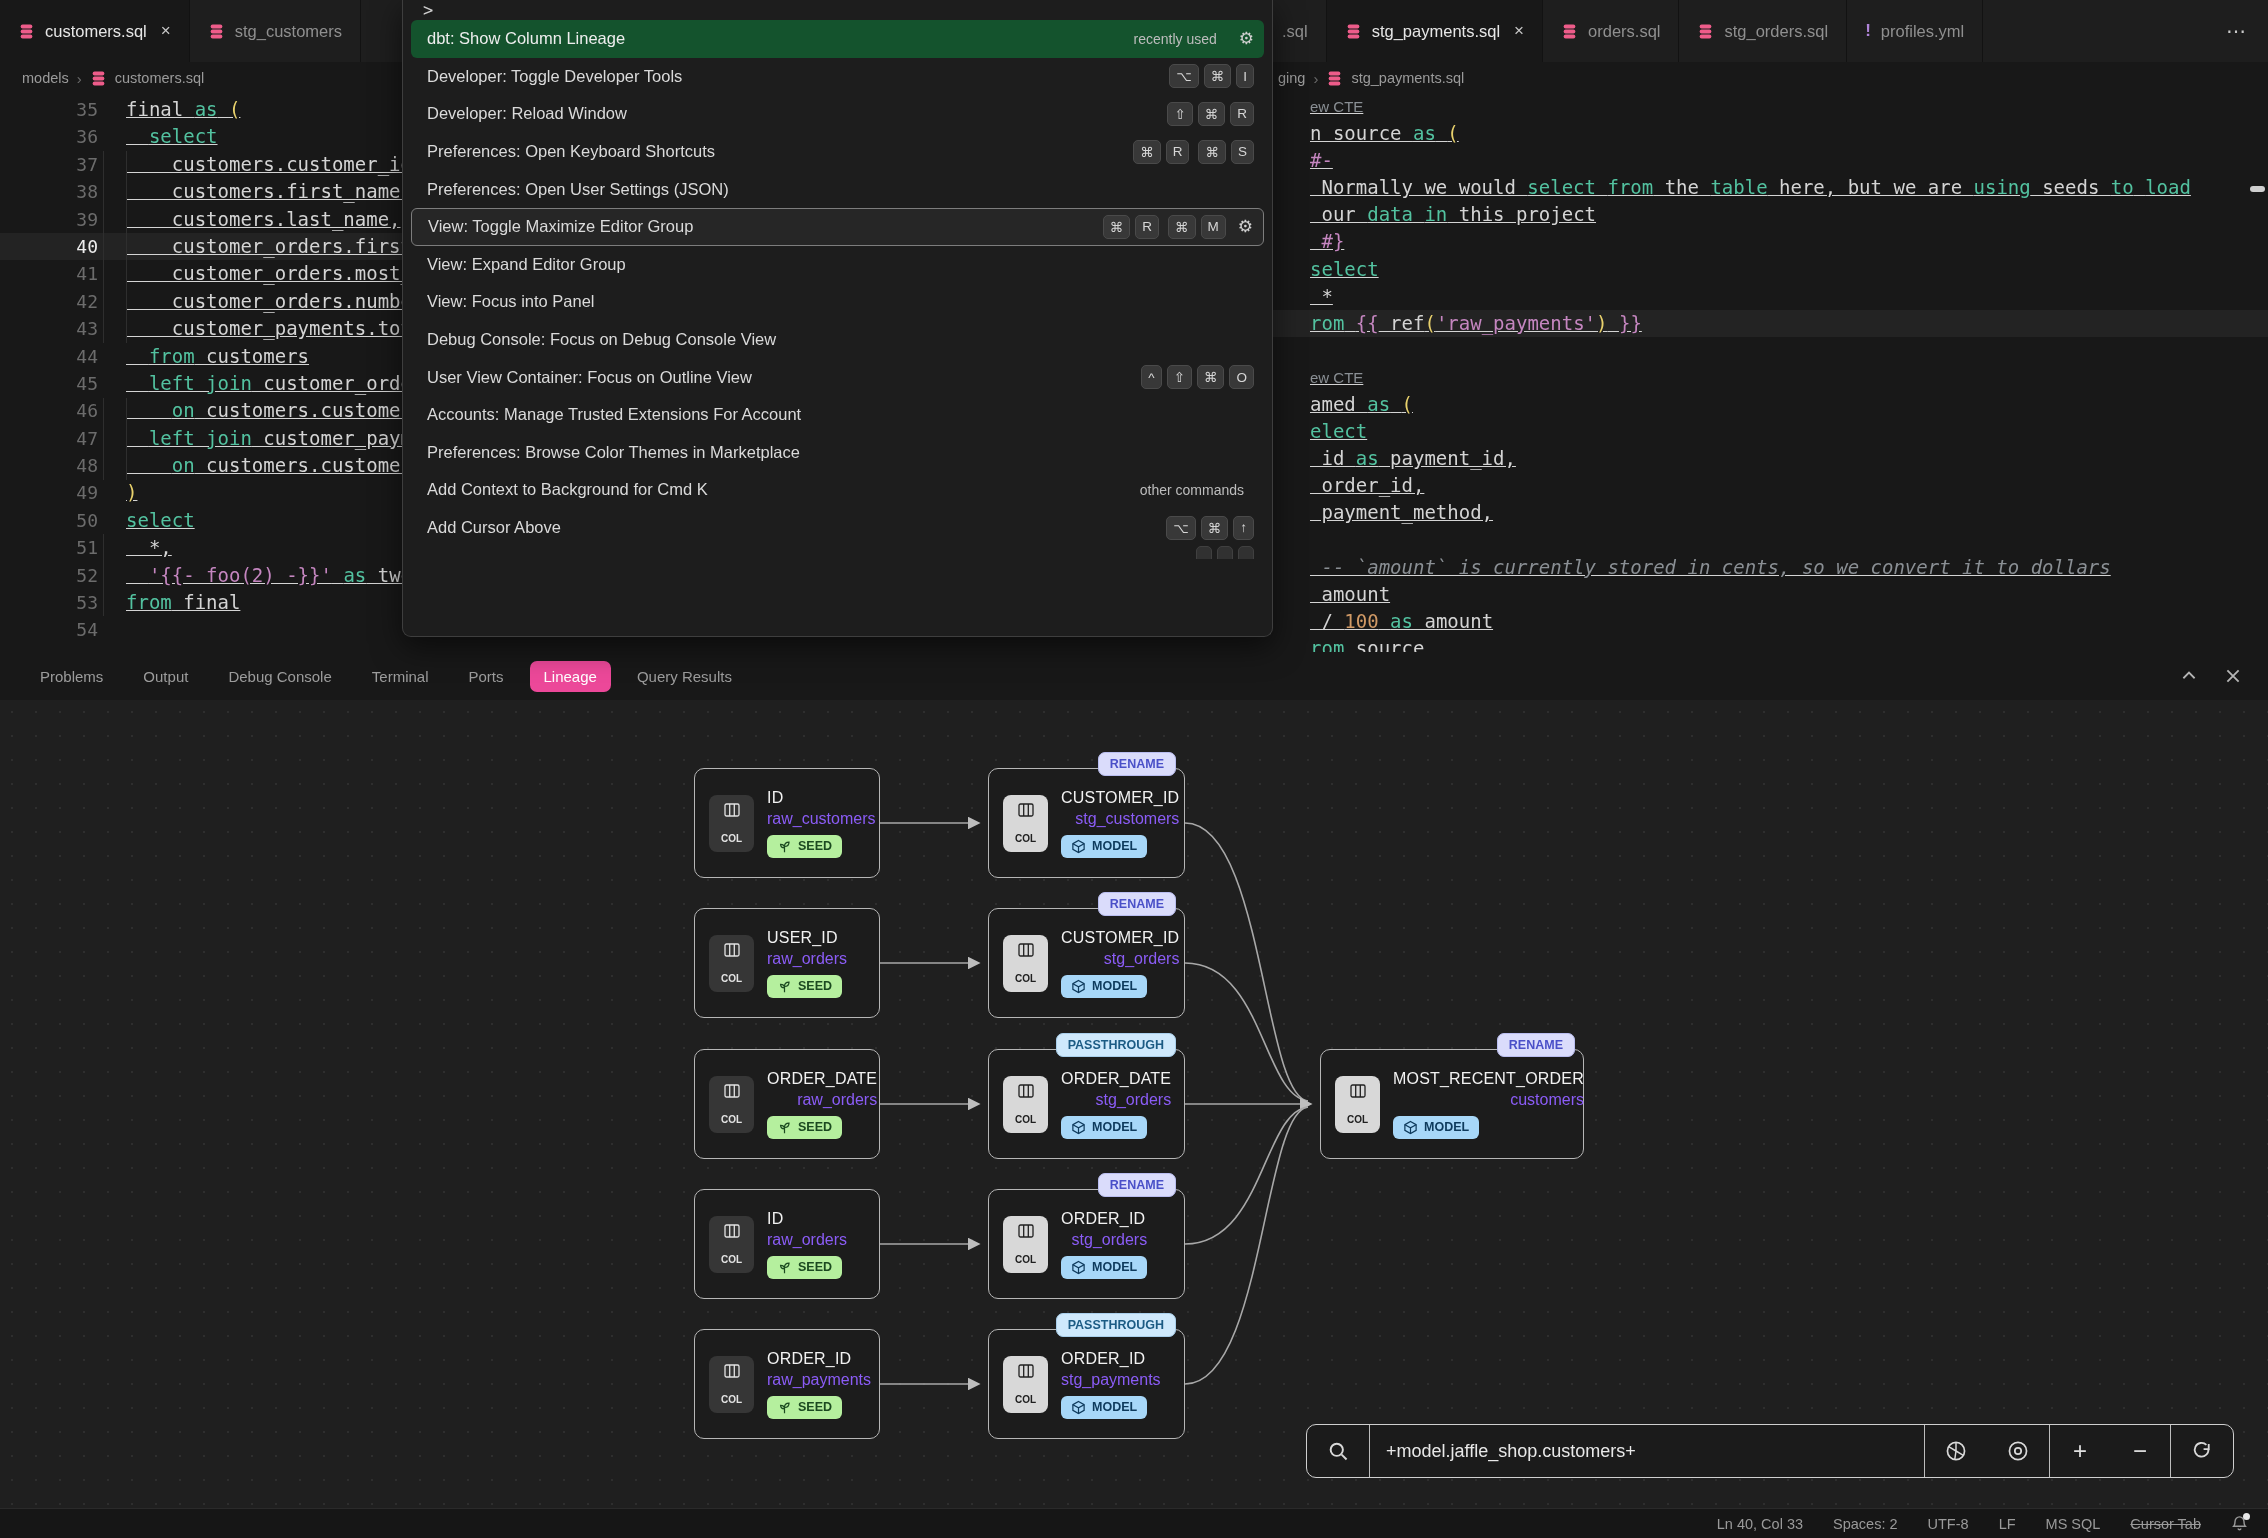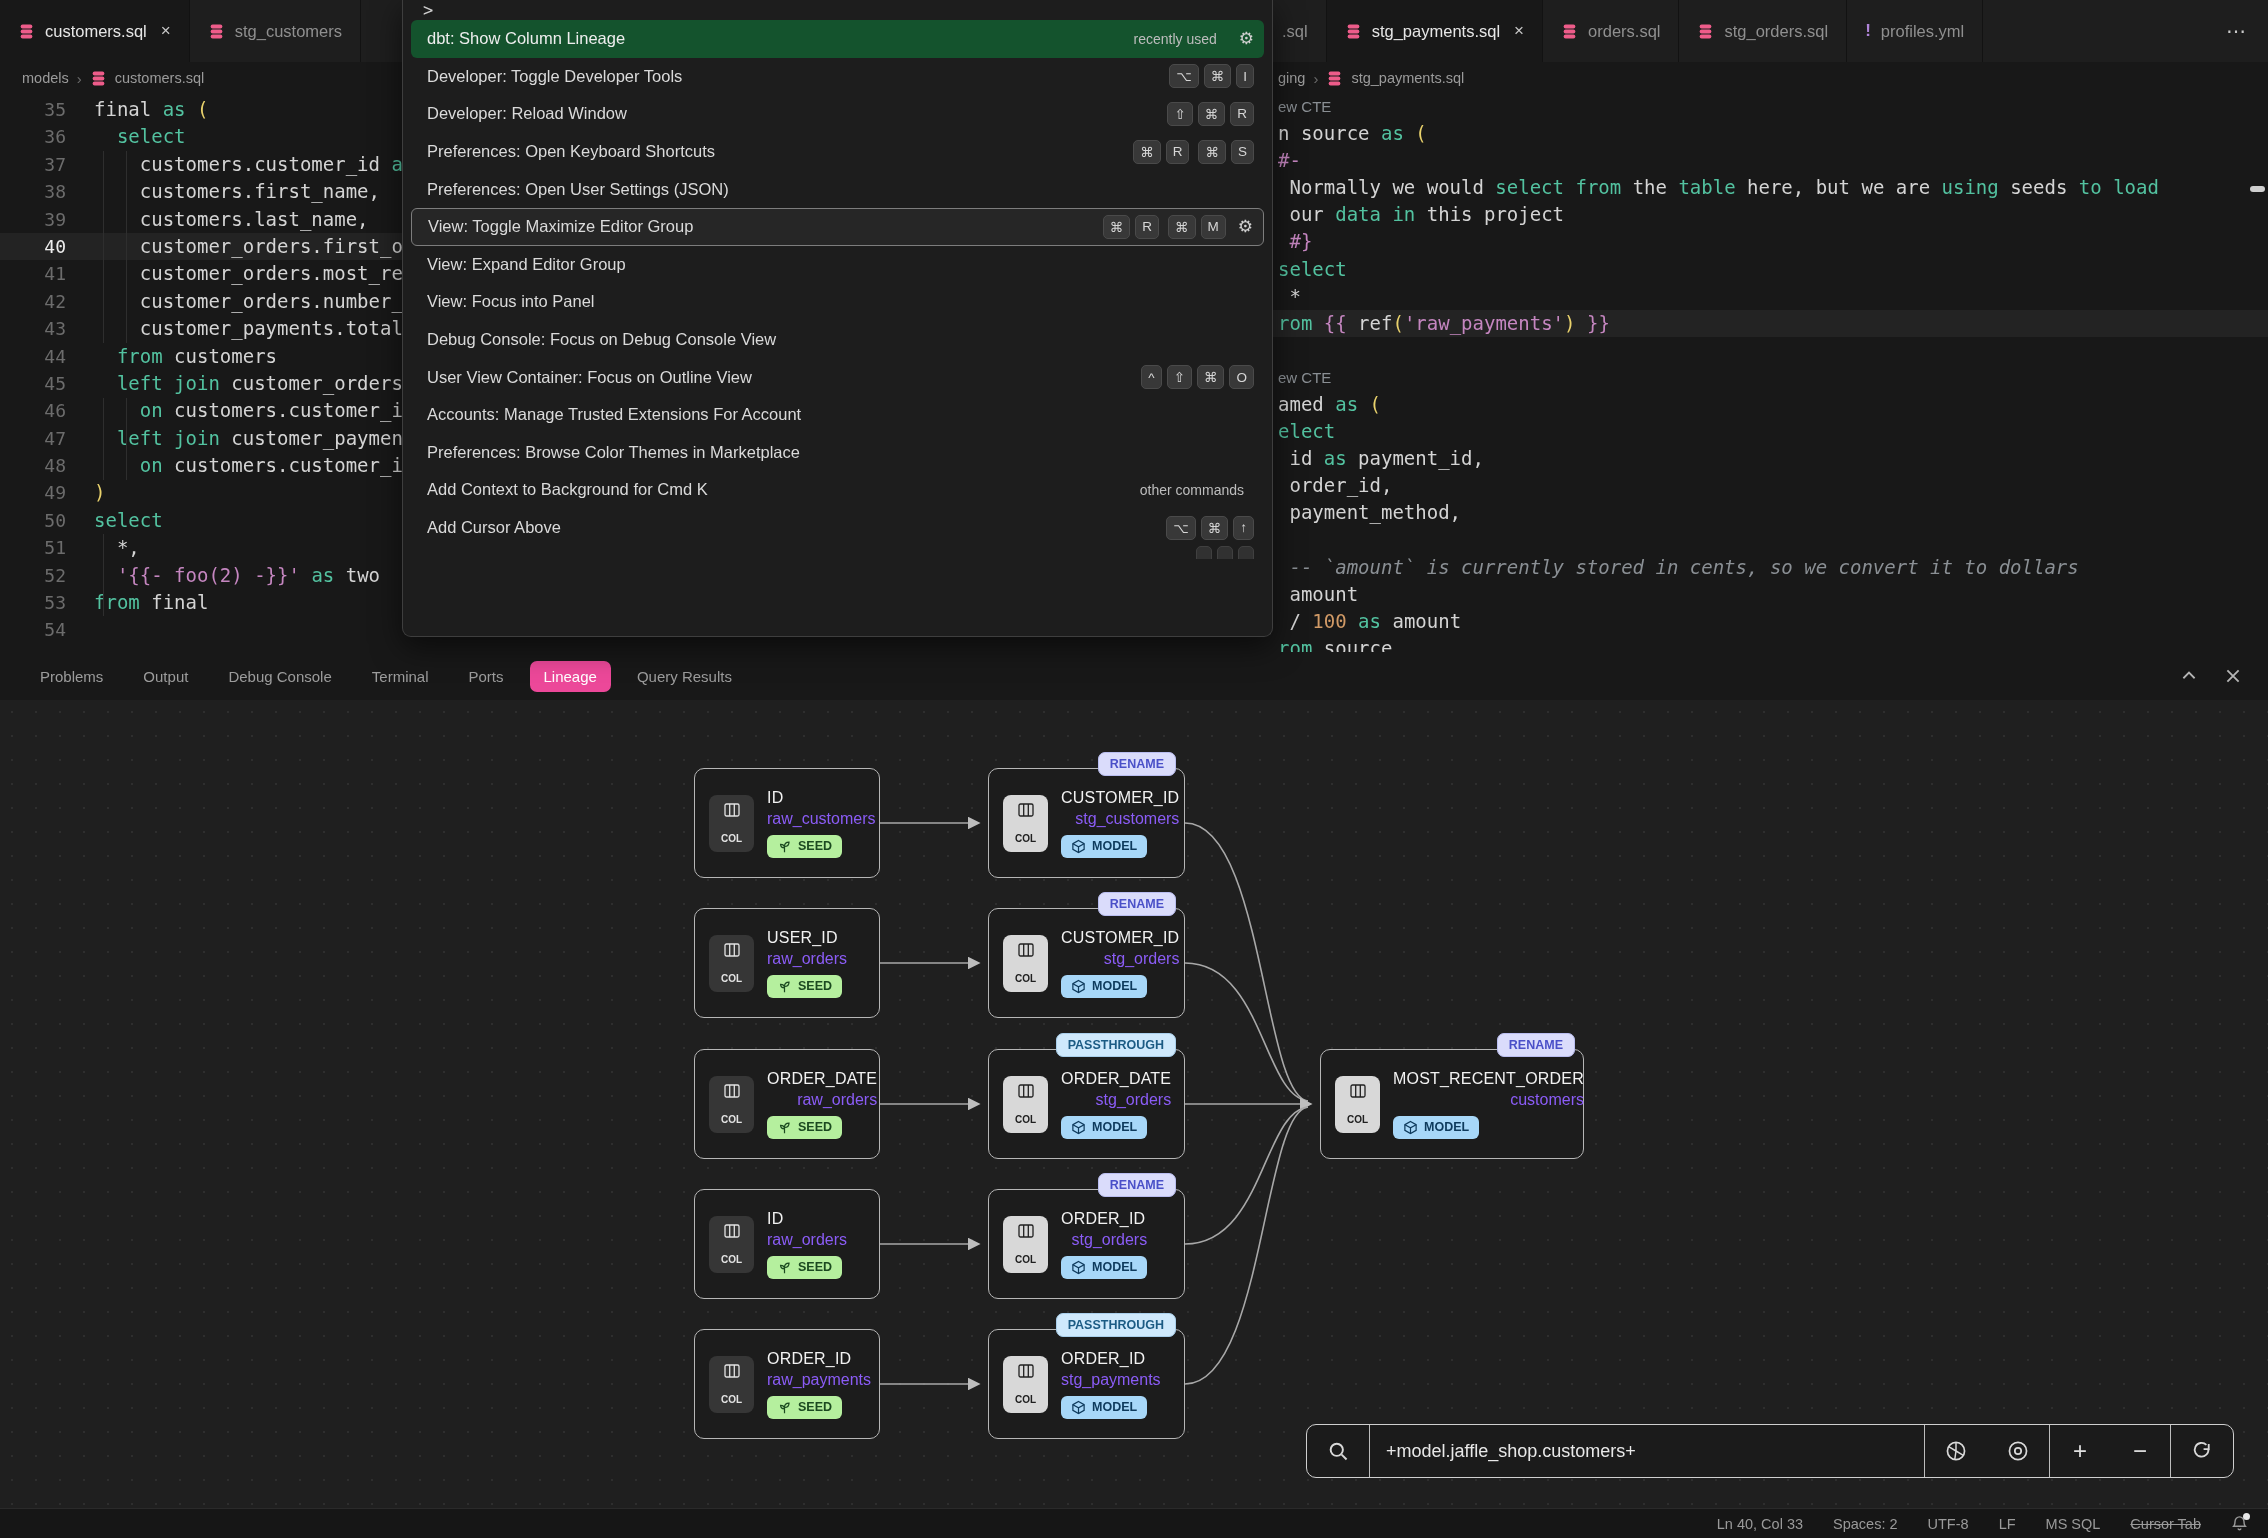--- a/index.html
+++ b/index.html
@@ -1,33 +1,33 @@
 <!DOCTYPE html>
 <html><head>
 <meta charset="utf-8">
 <style>
   html,body{margin:0;padding:0;background:#0d0d0d;}
   #root{position:relative;width:2268px;height:1538px;background:#181818;overflow:hidden;
         font-family:"Liberation Sans",sans-serif;color:#d4d4d4;}
-  .mono{font-family:"DejaVu Sans Mono",monospace;}
+  .mono{font-family:"DejaVu Sans Mono",monospace;padding-left:32px;}
 
   
   .egroup{position:absolute;top:0;height:652px;overflow:hidden;}
   .tabbar{position:absolute;top:0;left:0;right:0;height:62px;background:#1e1e1e;display:flex;align-items:stretch;}
   .tab{display:flex;align-items:center;gap:10px;padding:0 18px;font-size:16.5px;color:#8f8f8f;
        background:#1e1e1e;border-right:1px solid #121212;white-space:nowrap;}
   .tab.active{background:#181818;color:#e6e6e6;}
   .tab .close{color:#c9c9c9;font-size:17px;margin-left:4px;}
   .tab.fragment{padding-left:130px;border-left:none;}
   .tab-more{margin-left:auto;display:flex;align-items:center;padding:0 20px;color:#c9c9c9;font-size:20px;letter-spacing:2px;}
   .breadcrumb{position:absolute;top:62px;left:0;right:0;height:32px;display:flex;align-items:center;
               gap:8px;font-size:14.5px;color:#9b9b9b;background:#181818;}
   .bc-sep{color:#6b6b6b;font-size:15px;}
   .dbicon{display:inline-flex;}
-  .code{position:absolute;font-size:19px;line-height:27.4px;white-space:pre;}
+  .code{position:absolute;font-size:19px;line-height:27.4px;white-space:pre;text-decoration:underline;}
   .codeline{position:relative;height:27.4px;}
   .codeline.hl::before{content:"";position:absolute;left:-2268px;right:-2268px;top:0;bottom:0;background:rgba(255,255,255,.05);}
   .codeline > span{position:relative;}
   .gutter{position:absolute;width:66px;text-align:right;font-size:18px;line-height:27.4px;color:#6c6c6c;}
   .gutter .gl{height:27.4px;}
   .gutter .gl.hl{color:#ececec;}
   .tok-pl{color:#d4d4d4;} .tok-kw{color:#53c2a0;} .tok-str{color:#c586c0;}
   .tok-pu{color:#c586c0;} .tok-num{color:#d19a66;} .tok-brY{color:#e8d16c;}
   .tok-cm{color:#8a8f94;font-style:italic;}
   .lensline{height:27.1px;font-size:15px;color:#8a8f94;font-family:"Liberation Sans",sans-serif;}

